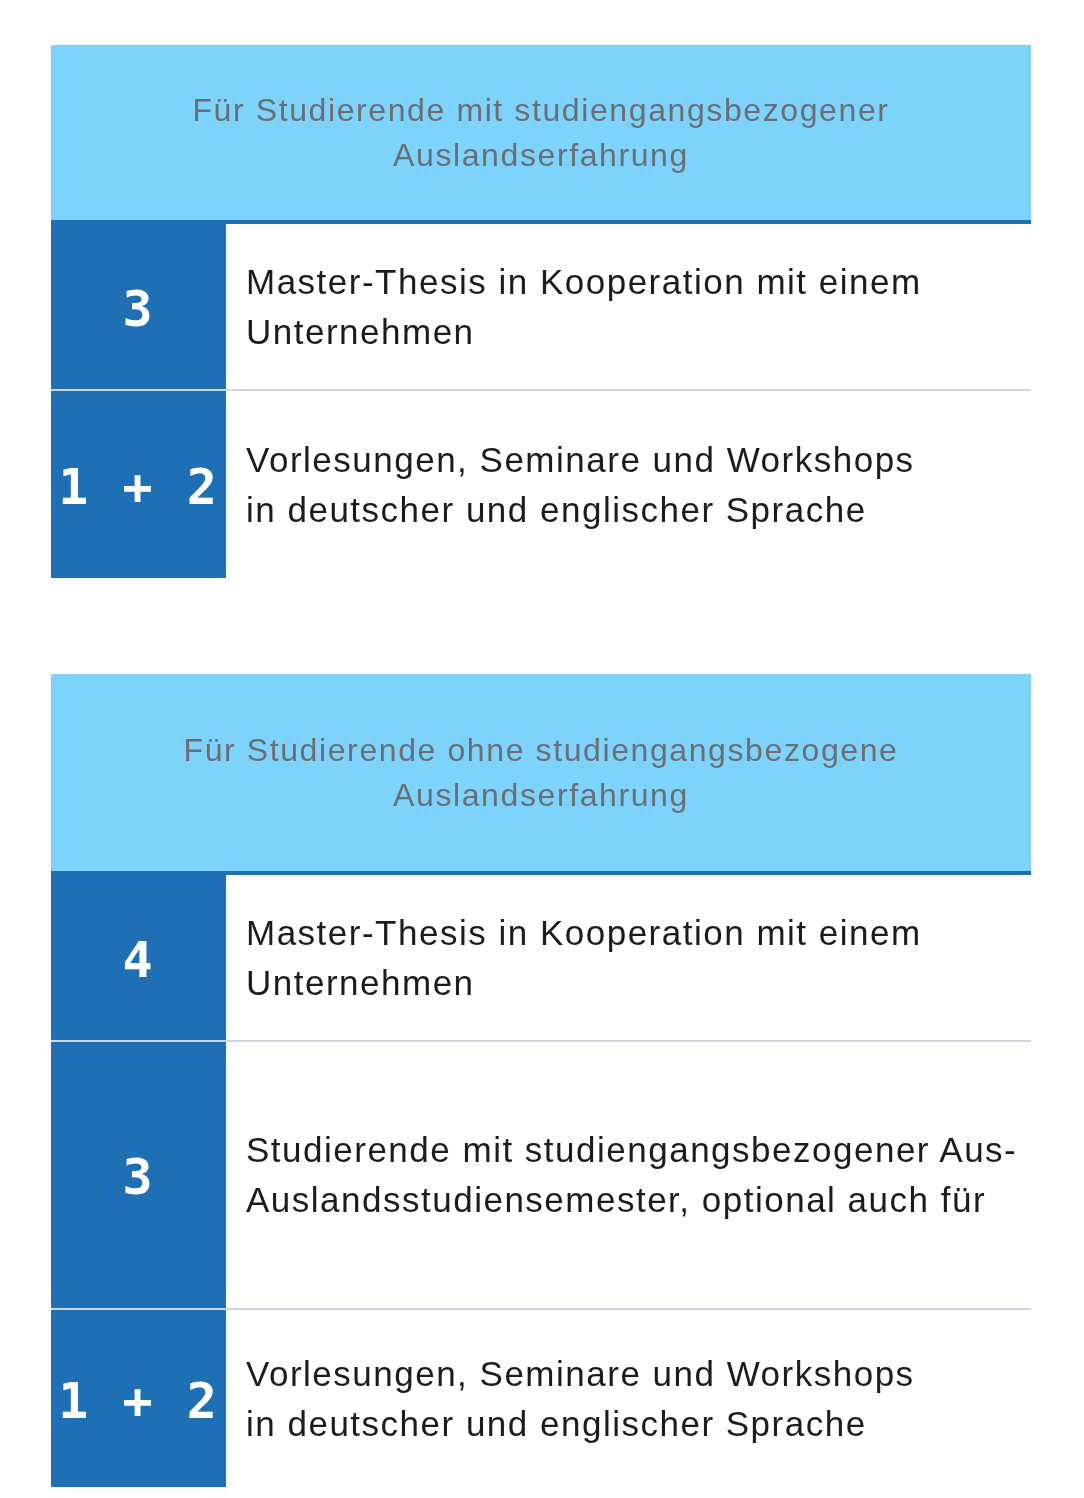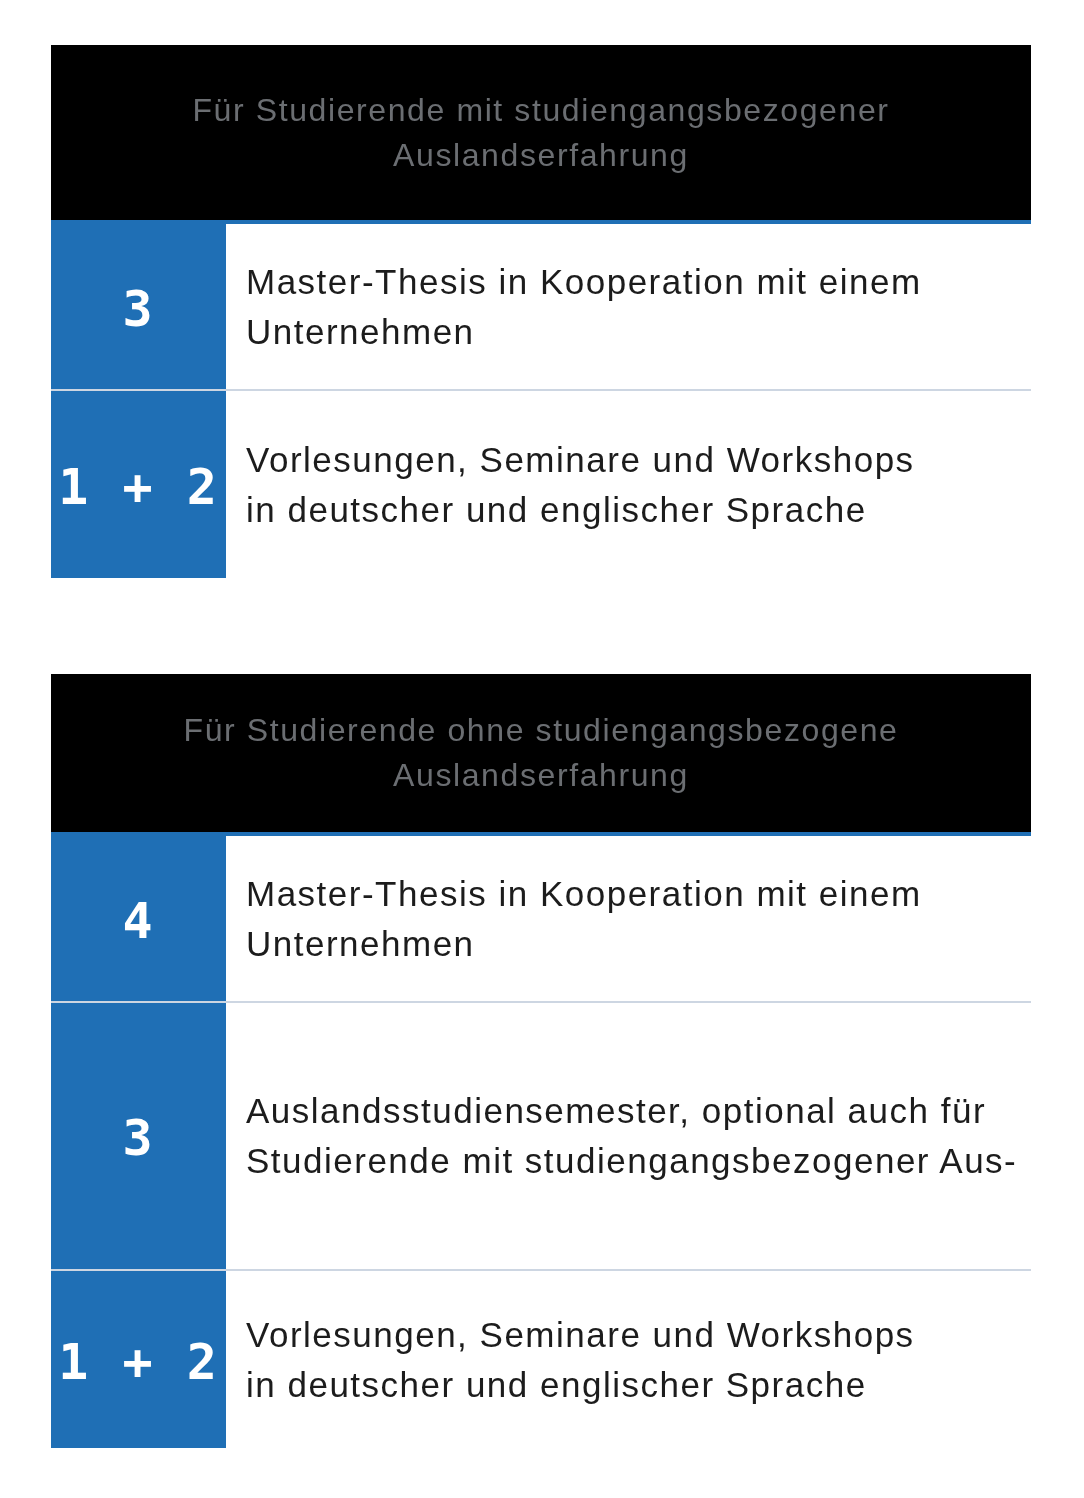--- a/index.html
+++ b/index.html
@@ -1,19 +1,19 @@
 <!DOCTYPE html>
 <html><head>
 <meta charset="utf-8">
 <style>
   html, body { margin: 0; padding: 0; background: #ffffff; }
   body { width: 1084px; height: 1498px; position: relative; overflow: hidden;
          font-family: "Liberation Sans", "DejaVu Sans", sans-serif; }
   .block { position: absolute; left: 51px; width: 980px; }
-  .block-header { background: #000000; color: #6b6e72; text-align: center;
+  .block-header { background: #7dd3fc; color: #6b6e72; text-align: center;
                   font-size: 32px; line-height: 45px; letter-spacing: 1.6px;
                   display: flex; flex-direction: column; justify-content: center;
                   border-bottom: 4px solid #1f6fb5; box-sizing: border-box; }
   .block-header .hl { display: block; }
   .row { display: flex; position: relative; }
   .row.divided { border-top: 2px solid #cdd6e2; }
   .num { width: 175px; flex: 0 0 175px; background: #1f6fb5; color: #ffffff;
          display: flex; align-items: center; justify-content: center;
          font-family: "DejaVu Sans Mono", "Liberation Mono", monospace;
          font-size: 50px; font-weight: bold; letter-spacing: 2px; padding-top: 4px; box-sizing: border-box; }
@@ -40,36 +40,36 @@
   <div class="row divided" style="height:187px;">
     <div class="num">1 + 2</div>
     <div class="text">
       <span class="tl">Vorlesungen, Seminare und Workshops</span>
       <span class="tl">in deutscher und englischer Sprache</span>
     </div>
   </div>
 </section>
 
 <section class="block" style="top:674px;">
-  <div class="block-header" style="height:162px;">
+  <div class="block-header" style="height:201px;">
     <span class="hl">Für Studierende ohne studiengangsbezogene</span>
     <span class="hl">Auslandserfahrung</span>
   </div>
   <div class="row" style="height:165px;">
     <div class="num">4</div>
     <div class="text">
       <span class="tl">Master-Thesis in Kooperation mit einem</span>
       <span class="tl">Unternehmen</span>
     </div>
   </div>
   <div class="row divided" style="height:266px;">
     <div class="num">3</div>
     <div class="text">
+      <span class="tl">Studierende mit studiengangsbezogener Aus-</span>
       <span class="tl">Auslandsstudiensemester, optional auch für</span>
-      <span class="tl">Studierende mit studiengangsbezogener Aus-</span>
     </div>
   </div>
   <div class="row divided" style="height:177px;">
     <div class="num">1 + 2</div>
     <div class="text">
       <span class="tl">Vorlesungen, Seminare und Workshops</span>
       <span class="tl">in deutscher und englischer Sprache</span>
     </div>
   </div>
 </section>

